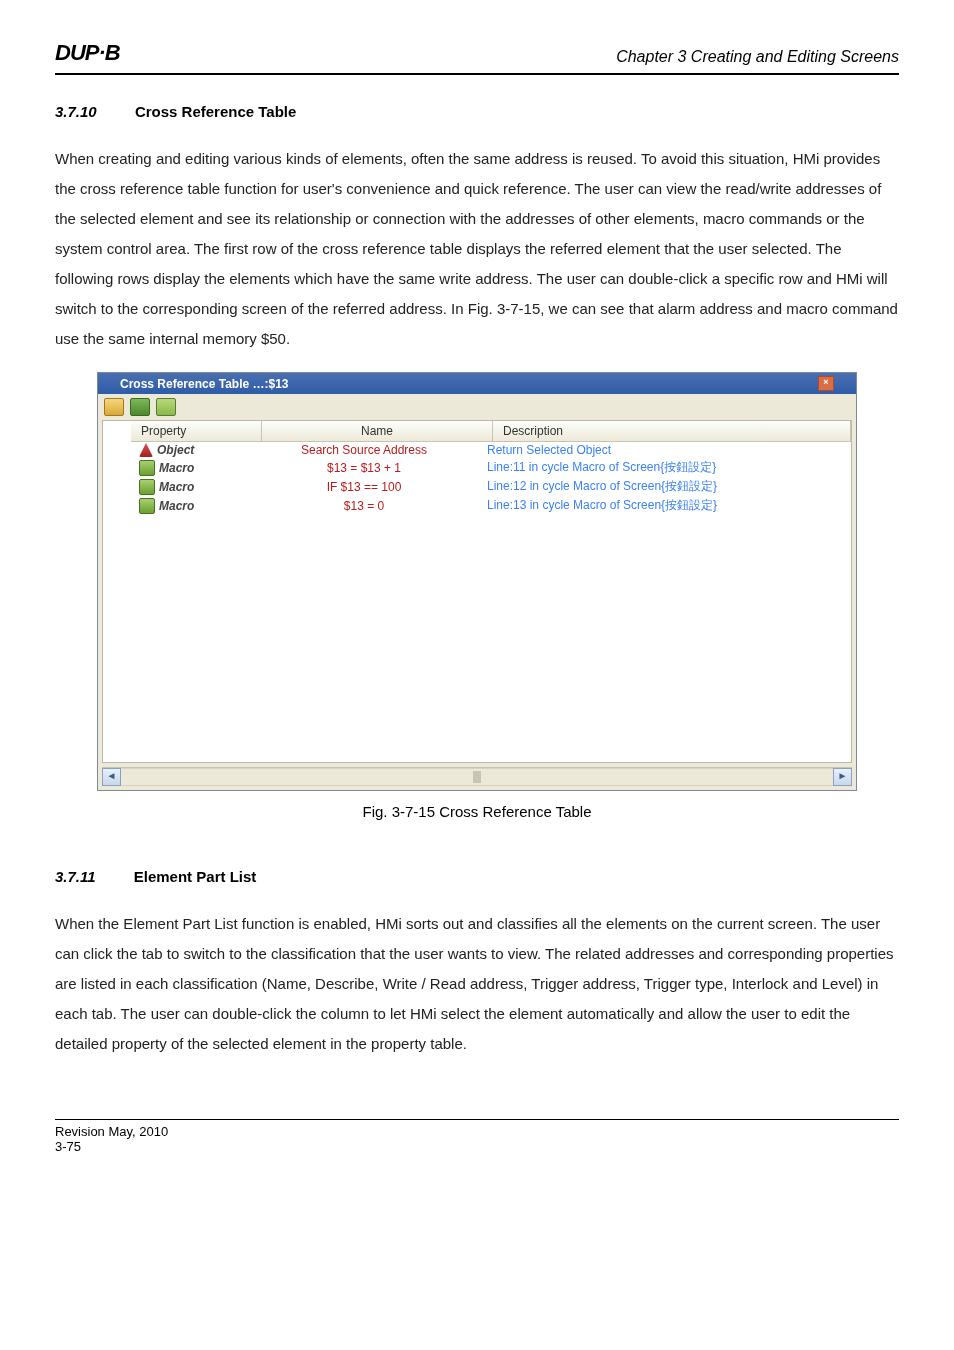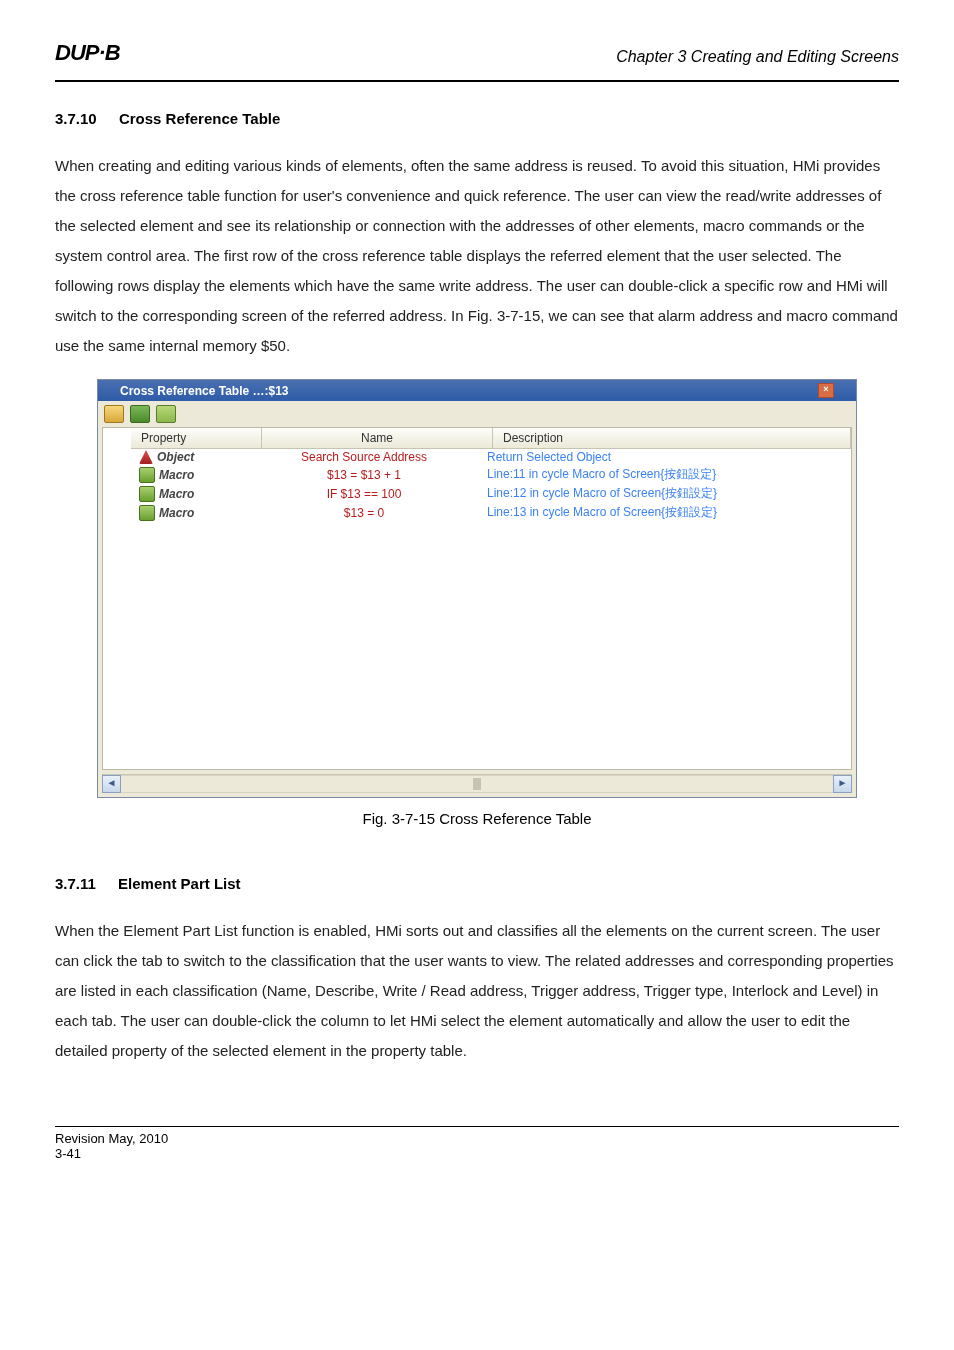--- a/index.html
+++ b/index.html
@@ -10,41 +10,41 @@
     width: 954px;
   }
   .page {
     padding: 40px 55px 30px 55px;
   }
   .header {
     display: flex;
     justify-content: space-between;
     align-items: flex-end;
     border-bottom: 2px solid #000;
-    padding-bottom: 14px;
+    padding-bottom: 7px;
     margin-bottom: 28px;
   }
   .logo {
     font-family: 'Arial Black', sans-serif;
     font-style: italic;
     font-weight: 900;
     font-size: 22px;
     letter-spacing: -1px;
   }
   .chapter-title {
     font-weight: normal;
     font-style: italic;
     font-size: 16px;
   }
   .section-heading {
     font-weight: bold;
     font-size: 15px;
     margin-bottom: 24px;
   }
-  .section-heading .num { margin-right: 18px; }
+  .section-heading .num { margin-right: 34px; font-style: italic; }
   .body-text {
     font-size: 15px;
     line-height: 2.0;
     margin-bottom: 18px;
     color: #222;
   }
   .figure-wrap {
     margin: 0 auto 18px auto;
     width: 760px;
   }
@@ -259,15 +259,15 @@
 
   <div class="section-heading">
     <span class="num">3.7.11</span>
     <span>Element Part List</span>
   </div>
 
   <p class="body-text">When the Element Part List function is enabled, HMi sorts out and classifies all the elements on the current screen. The user can click the tab to switch to the classification that the user wants to view. The related addresses and corresponding properties are listed in each classification (Name, Describe, Write / Read address, Trigger address, Trigger type, Interlock and Level) in each tab. The user can double-click the column to let HMi select the element automatically and allow the user to edit the detailed property of the selected element in the property table.</p>
 
   <div class="footer">
     <span>Revision May, 2010</span>
-    <span>3-41</span>
+    <span>3-75</span>
   </div>
 </div>
 
 </body></html>

